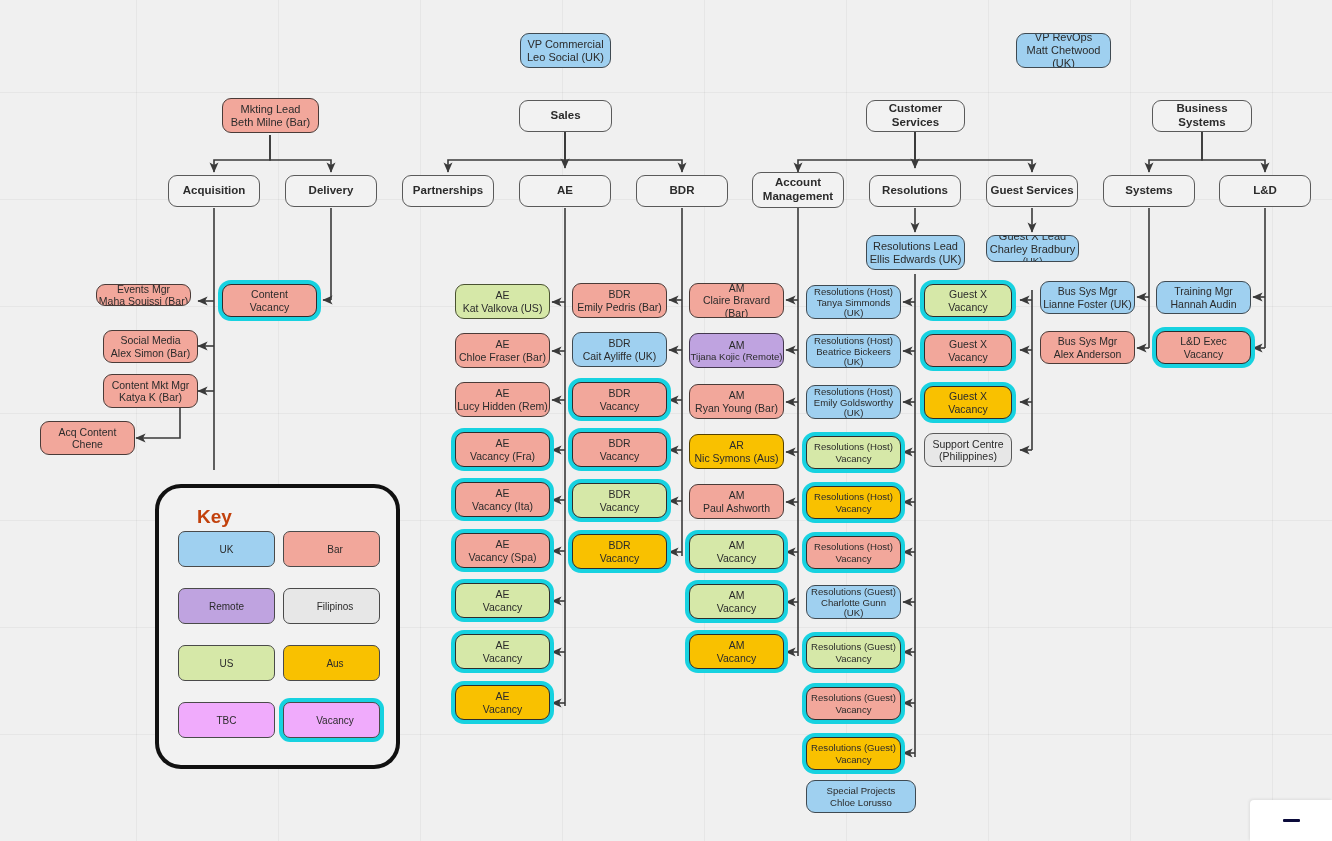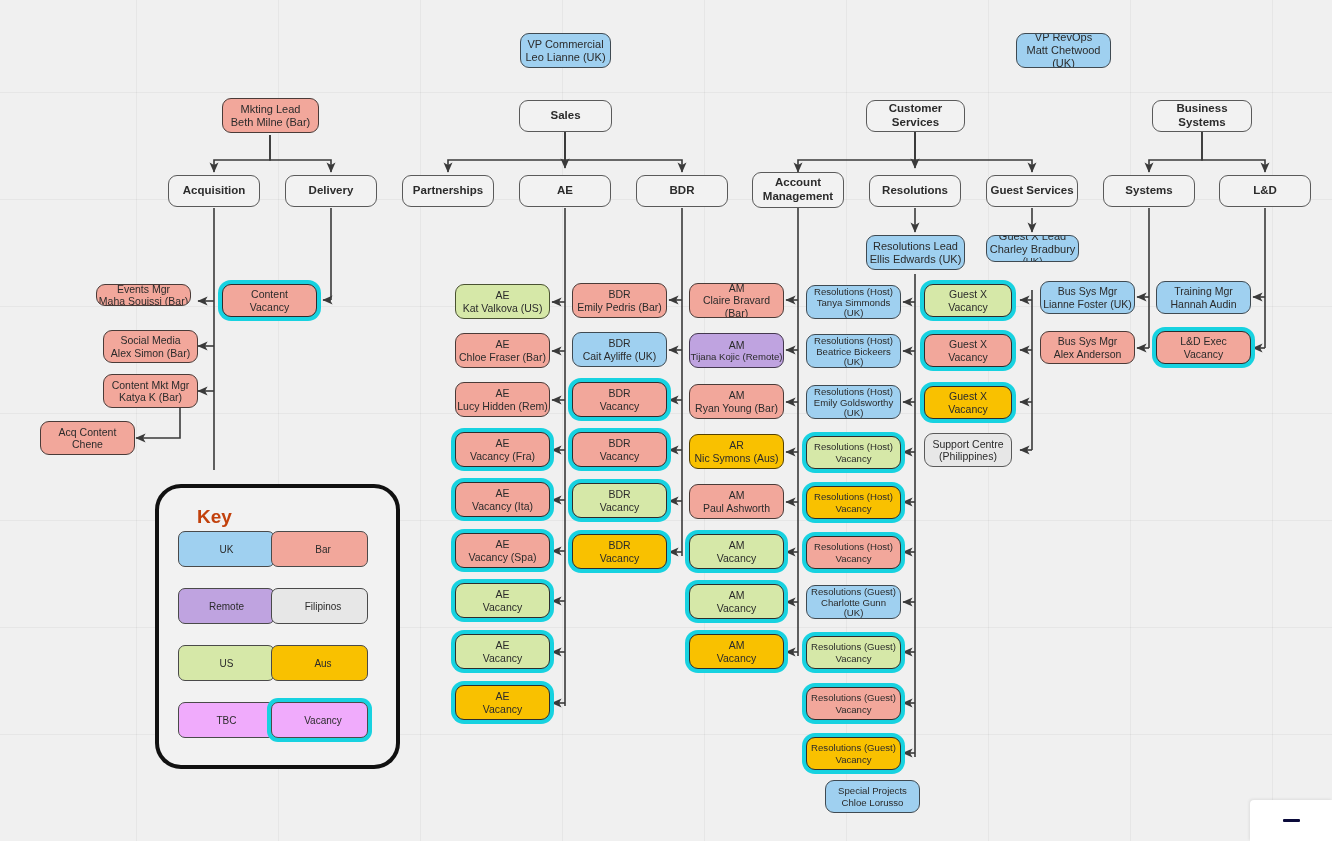--- a/index.html
+++ b/index.html
@@ -60,21 +60,21 @@
   #key .title{
     position:absolute;left:38px;top:18px;
     font-size:19px;font-weight:bold;color:#c2410c;
   }
   #key .sw{
     position:absolute;width:97px;height:36px;border-radius:7px;
     border:1.2px solid #4a4a4a;box-sizing:border-box;
     display:flex;align-items:center;justify-content:center;
     font-size:10px;color:#2b2b2b;
   }
-  #key .colA{left:19px;} #key .colB{left:112px;padding-left:7px;}
+  #key .colA{left:19px;} #key .colB{left:124px;padding-left:7px;}
   #key .r1{top:43px;} #key .r2{top:100px;} #key .r3{top:157px;} #key .r4{top:214px;}
 
   
   #corner{
     position:absolute;right:0;bottom:0;width:82px;height:41px;
     background:#fff;border-top-left-radius:4px;
     box-shadow:-1px -1px 3px rgba(0,0,0,0.08);
     display:flex;align-items:center;justify-content:center;
   }
   #corner .dash{width:17px;height:3px;background:#0b0b3b;border-radius:1px;}
@@ -178,21 +178,21 @@
       <path d="M1149,297 L1137,297"></path>
       <path d="M1149,348 L1137,348"></path>
 
       <path d="M1265,297 L1253,297"></path>
       <path d="M1265,348 L1253,348"></path>
     </g>
   </svg>
 
   <div class="node c-uk lead" style="left:520px;top:33px;width:91px;height:35px;">
     <span class="l1">VP Commercial</span>
-    <span class="l2">Leo Lianne (UK)</span>
+    <span class="l2">Leo Social (UK)</span>
   </div>
   <div class="node c-uk lead" style="left:1016px;top:33px;width:95px;height:35px;">
     <span class="l1">VP RevOps</span>
     <span class="l2">Matt Chetwood (UK)</span>
   </div>
 
   <div class="node c-bar lead" style="left:222px;top:98px;width:97px;height:35px;">
     <span class="l1">Mkting Lead</span>
     <span class="l2">Beth Milne (Bar)</span>
   </div>
@@ -402,21 +402,21 @@
     <span class="l2">Vacancy</span>
   </div>
   <div class="node c-bar small vac" style="left:806px;top:687px;width:95px;height:33px;">
     <span class="l1">Resolutions (Guest)</span>
     <span class="l2">Vacancy</span>
   </div>
   <div class="node c-aus small vac" style="left:806px;top:737px;width:95px;height:33px;">
     <span class="l1">Resolutions (Guest)</span>
     <span class="l2">Vacancy</span>
   </div>
-  <div class="node c-uk small" style="left:806px;top:780px;width:95px;height:33px;margin-left:19px;">
+  <div class="node c-uk small" style="left:806px;top:780px;width:110px;height:33px;">
     <span class="l1">Special Projects</span>
     <span class="l2">Chloe Lorusso</span>
   </div>
 
   <div class="node c-us leaf vac" style="left:924px;top:284px;width:88px;height:33px;">
     <span class="l1">Guest X</span>
     <span class="l2">Vacancy</span>
   </div>
   <div class="node c-bar leaf vac" style="left:924px;top:334px;width:88px;height:33px;">
     <span class="l1">Guest X</span>

